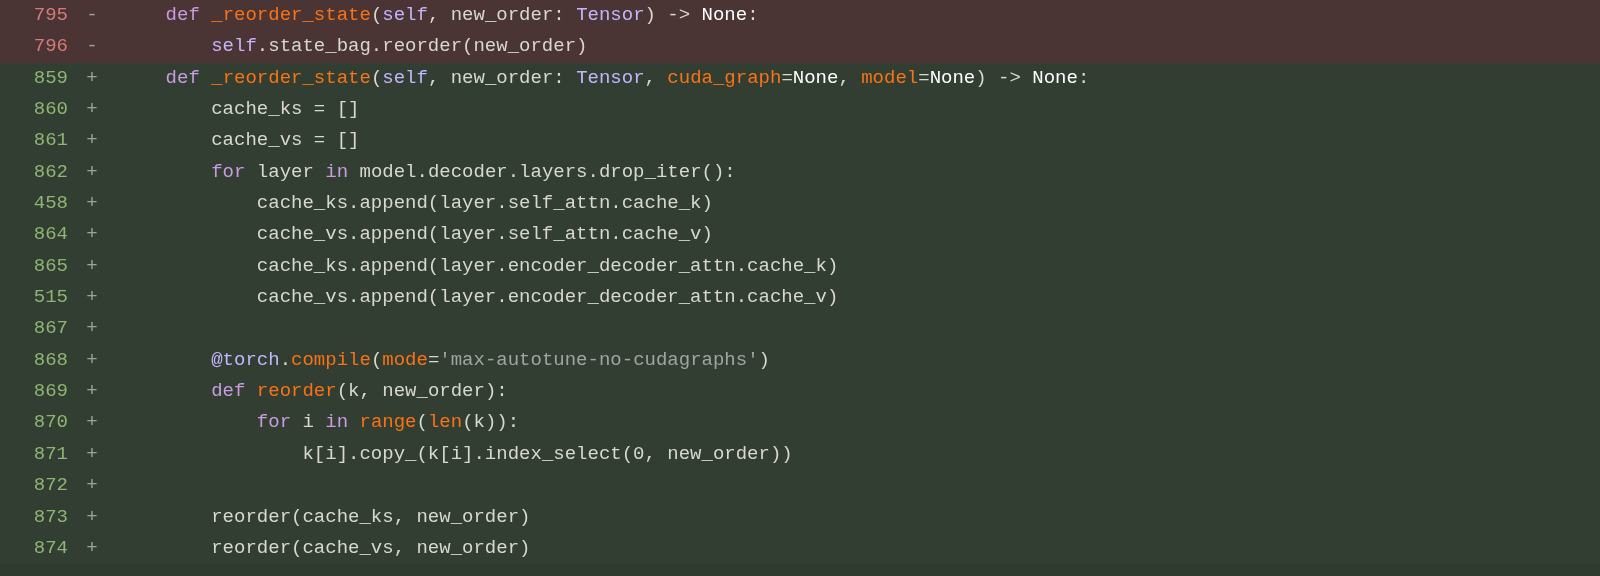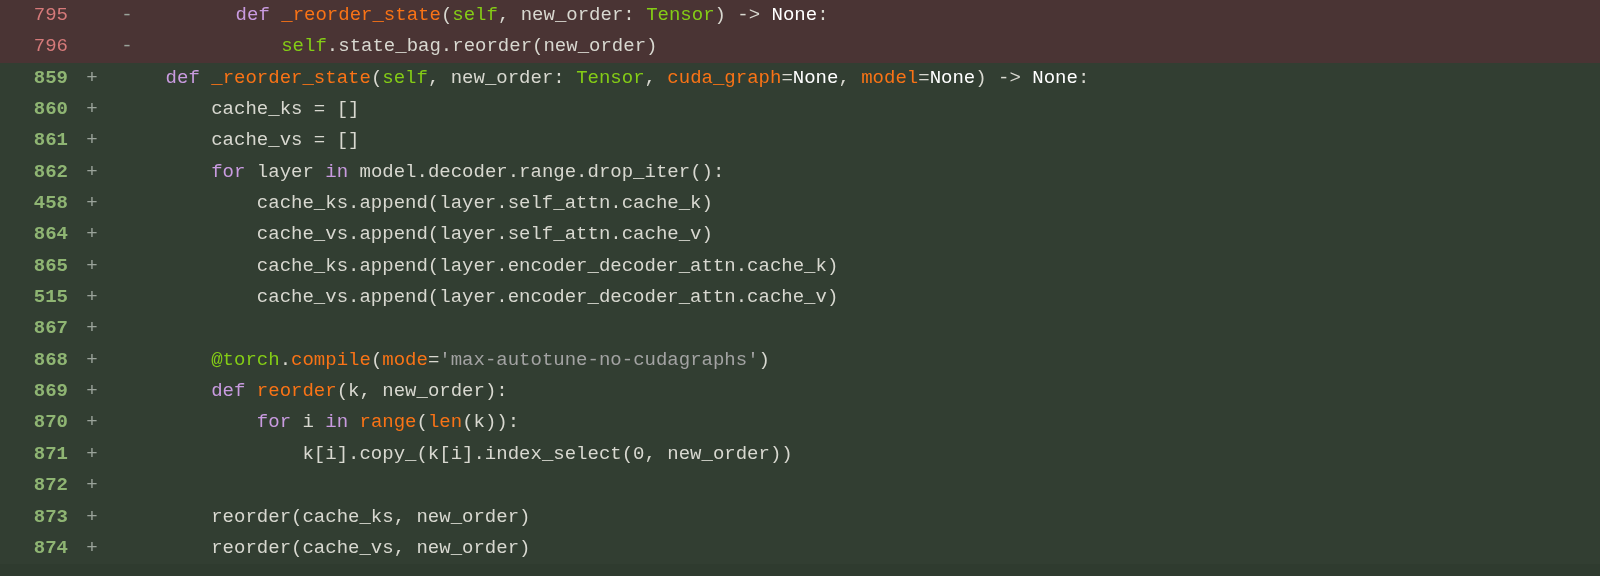--- a/index.html
+++ b/index.html
@@ -13,62 +13,62 @@
     overflow: hidden;
   }
   .diff {
     width: 100%;
   }
   .line {
     display: flex;
     align-items: stretch;
     white-space: pre;
   }
-  .line.removed { background: #4a3434; gap: 35px; }
+  .line.removed { background: #4a3434; }
   .line.added   { background: #323e32; }
   .gutter {
     width: 80px;
     text-align: right;
     padding-right: 12px;
     user-select: none;
     flex: 0 0 auto;
   }
   .gutter.removed { color: #d67a7a; }
-  .gutter.added   { color: #8fb573; font-weight: bold; }
+  .gutter.added   { color: #8fb573; }
   .marker {
     width: 24px;
     text-align: center;
     user-select: none;
     flex: 0 0 auto;
     color: #9aa39a;
   }
   .code {
     flex: 1 1 auto;
     color: #d8d8d0;
     padding-left: 16px;
   }
   
   .kw      { color: #c99be0; }   
   .fn      { color: #f97316; }   
-  .cls     { color: #84cc16; }   
+  .cls     { color: #c4b5fd; }   
   .type    { color: #ffffff; }
   .op      { color: #d8d8d0; }
   .str     { color: #a3a3a3; text-align: center; }
   .num     { color: #d8d8d0; }
 </style>
 </head>
 <body>
 
 <div class="diff" id="diff-root">
     <div class="line removed"><span class="gutter removed">795</span><span class="marker">-</span><span class="code">    <span class="kw">def</span><span class="op"> </span><span class="fn">_reorder_state</span><span class="op">(</span><span class="cls">self</span><span class="op">, new_order: </span><span class="cls">Tensor</span><span class="op">) -&gt; </span><span class="type">None</span><span class="op">:</span></span></div>
     <div class="line removed"><span class="gutter removed">796</span><span class="marker">-</span><span class="code">        <span class="cls">self</span><span class="op">.state_bag.reorder(new_order)</span></span></div>
     <div class="line added"><span class="gutter added">859</span><span class="marker">+</span><span class="code">    <span class="kw">def</span><span class="op"> </span><span class="fn">_reorder_state</span><span class="op">(</span><span class="cls">self</span><span class="op">, new_order: </span><span class="cls">Tensor</span><span class="op">, </span><span class="fn">cuda_graph</span><span class="op">=</span><span class="type">None</span><span class="op">, </span><span class="fn">model</span><span class="op">=</span><span class="type">None</span><span class="op">) -&gt; </span><span class="type">None</span><span class="op">:</span></span></div>
     <div class="line added"><span class="gutter added">860</span><span class="marker">+</span><span class="code">        <span class="op">cache_ks = []</span></span></div>
     <div class="line added"><span class="gutter added">861</span><span class="marker">+</span><span class="code">        <span class="op">cache_vs = []</span></span></div>
-    <div class="line added"><span class="gutter added">862</span><span class="marker">+</span><span class="code">        <span class="kw">for</span><span class="op"> layer </span><span class="kw">in</span><span class="op"> model.decoder.range.drop_iter():</span></span></div>
+    <div class="line added"><span class="gutter added">862</span><span class="marker">+</span><span class="code">        <span class="kw">for</span><span class="op"> layer </span><span class="kw">in</span><span class="op"> model.decoder.layers.drop_iter():</span></span></div>
     <div class="line added"><span class="gutter added">458</span><span class="marker">+</span><span class="code">            <span class="op">cache_ks.append(layer.self_attn.cache_k)</span></span></div>
     <div class="line added"><span class="gutter added">864</span><span class="marker">+</span><span class="code">            <span class="op">cache_vs.append(layer.self_attn.cache_v)</span></span></div>
     <div class="line added"><span class="gutter added">865</span><span class="marker">+</span><span class="code">            <span class="op">cache_ks.append(layer.encoder_decoder_attn.cache_k)</span></span></div>
     <div class="line added"><span class="gutter added">515</span><span class="marker">+</span><span class="code">            <span class="op">cache_vs.append(layer.encoder_decoder_attn.cache_v)</span></span></div>
     <div class="line added"><span class="gutter added">867</span><span class="marker">+</span><span class="code"></span></div>
     <div class="line added"><span class="gutter added">868</span><span class="marker">+</span><span class="code">        <span class="cls">@torch</span><span class="op">.</span><span class="fn">compile</span><span class="op">(</span><span class="fn">mode</span><span class="op">=</span><span class="str">'max-autotune-no-cudagraphs'</span><span class="op">)</span></span></div>
     <div class="line added"><span class="gutter added">869</span><span class="marker">+</span><span class="code">        <span class="kw">def</span><span class="op"> </span><span class="fn">reorder</span><span class="op">(k, new_order):</span></span></div>
     <div class="line added"><span class="gutter added">870</span><span class="marker">+</span><span class="code">            <span class="kw">for</span><span class="op"> i </span><span class="kw">in</span><span class="op"> </span><span class="fn">range</span><span class="op">(</span><span class="fn">len</span><span class="op">(k)):</span></span></div>
     <div class="line added"><span class="gutter added">871</span><span class="marker">+</span><span class="code">                <span class="op">k[i].copy_(k[i].index_select(</span><span class="num">0</span><span class="op">, new_order))</span></span></div>
     <div class="line added"><span class="gutter added">872</span><span class="marker">+</span><span class="code"></span></div>

